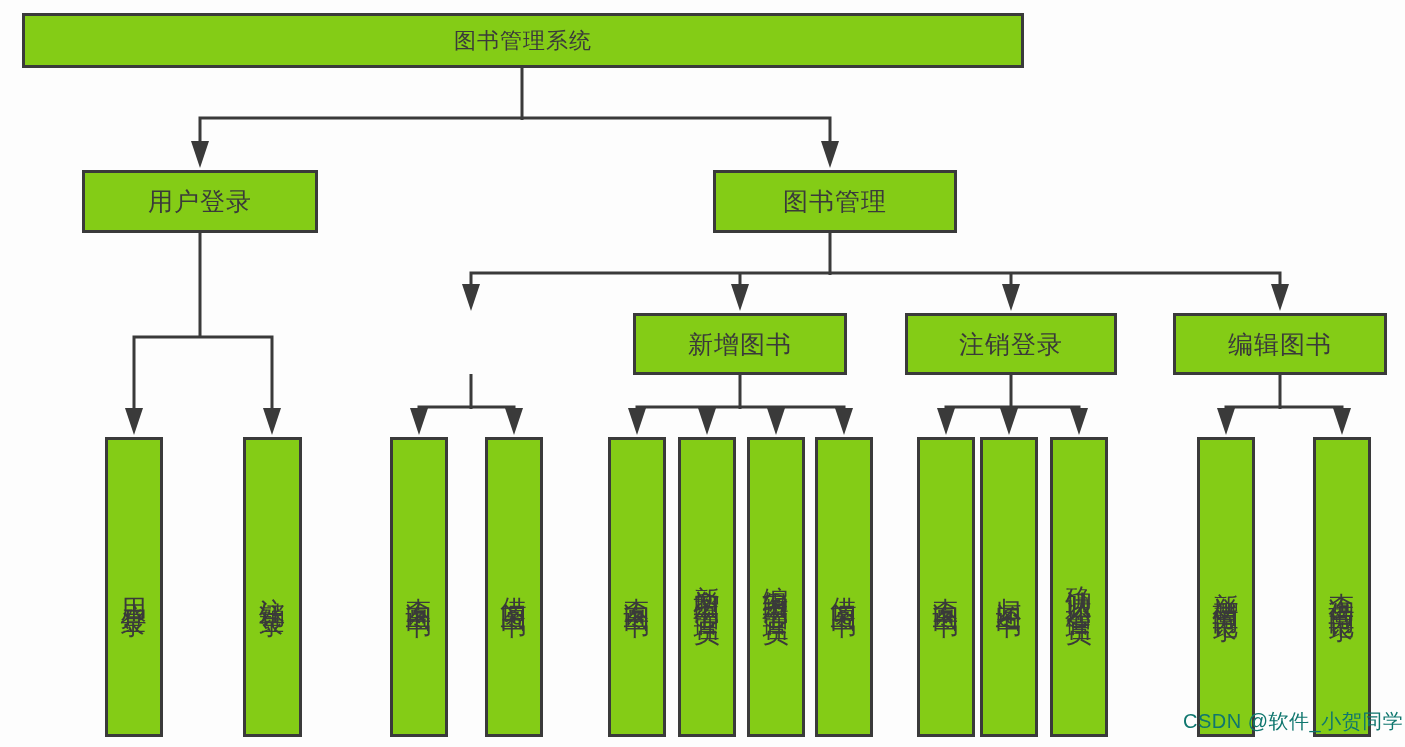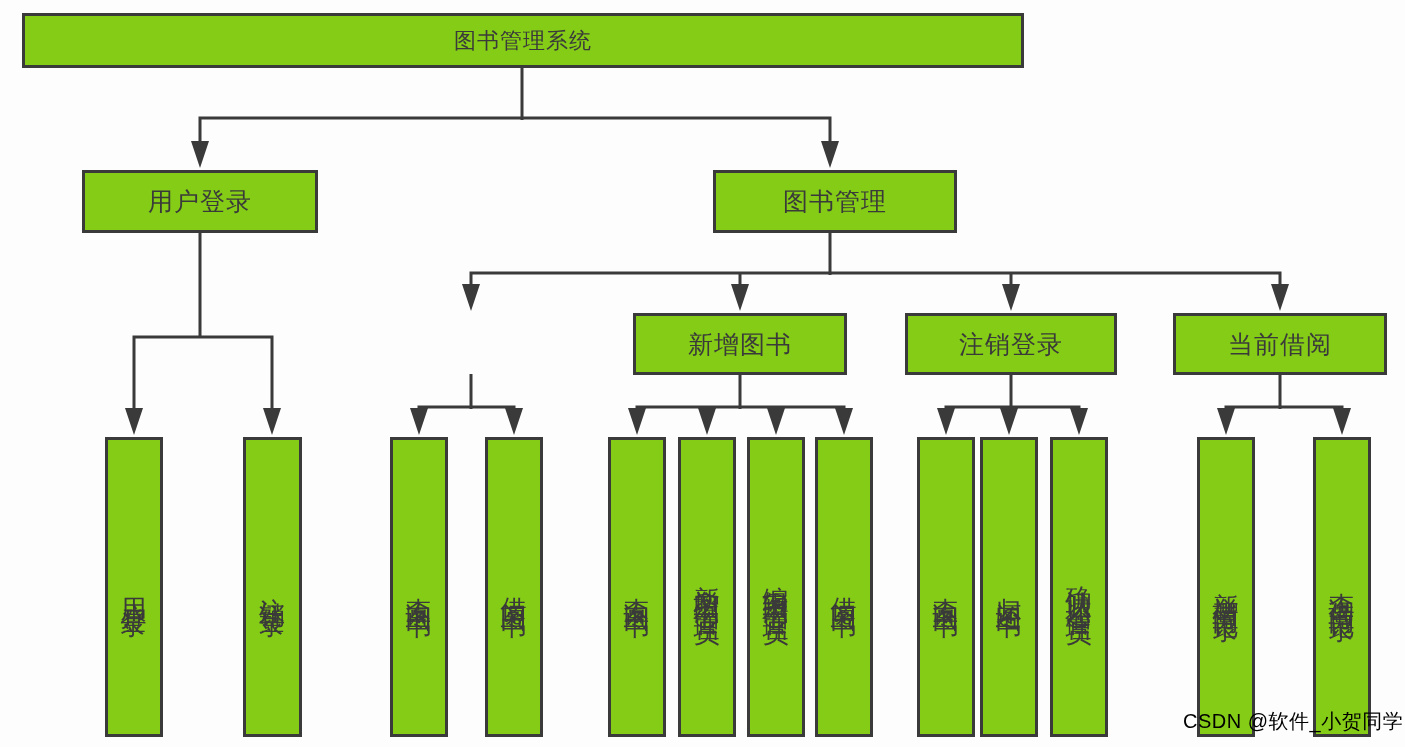--- a/index.html
+++ b/index.html
@@ -40,21 +40,21 @@
     text-orientation: mixed;
     letter-spacing: 5px;
     line-height: 1;
     white-space: nowrap;
   }
   .watermark {
     position: absolute;
     left: 1183px;
     top: 708px;
     font-size: 20px;
-    color: #000000;
+    color: #0f766e;
     letter-spacing: 0.5px;
     z-index: 10;
     white-space: nowrap;
   }
 </style>
 </head>
 <body>
 
 <div class="stage">
 
@@ -109,21 +109,21 @@
     <span>图书管理</span>
   </div>
 
   <div class="node branch" style="left:633px;top:313px;width:214px;height:62px">
     <span>新增图书</span>
   </div>
   <div class="node branch" style="left:905px;top:313px;width:212px;height:62px">
     <span>注销登录</span>
   </div>
   <div class="node branch" style="left:1173px;top:313px;width:214px;height:62px">
-    <span>当前借阅</span>
+    <span>编辑图书</span>
   </div>
 
   <div class="node leaf" style="left:105px;top:437px;width:58px;height:300px">
     <span class="vtext">用户登录</span>
   </div>
   <div class="node leaf" style="left:243px;top:437px;width:59px;height:300px">
     <span class="vtext">注销登录</span>
   </div>
 
   <div class="node leaf" style="left:390px;top:437px;width:58px;height:300px">

